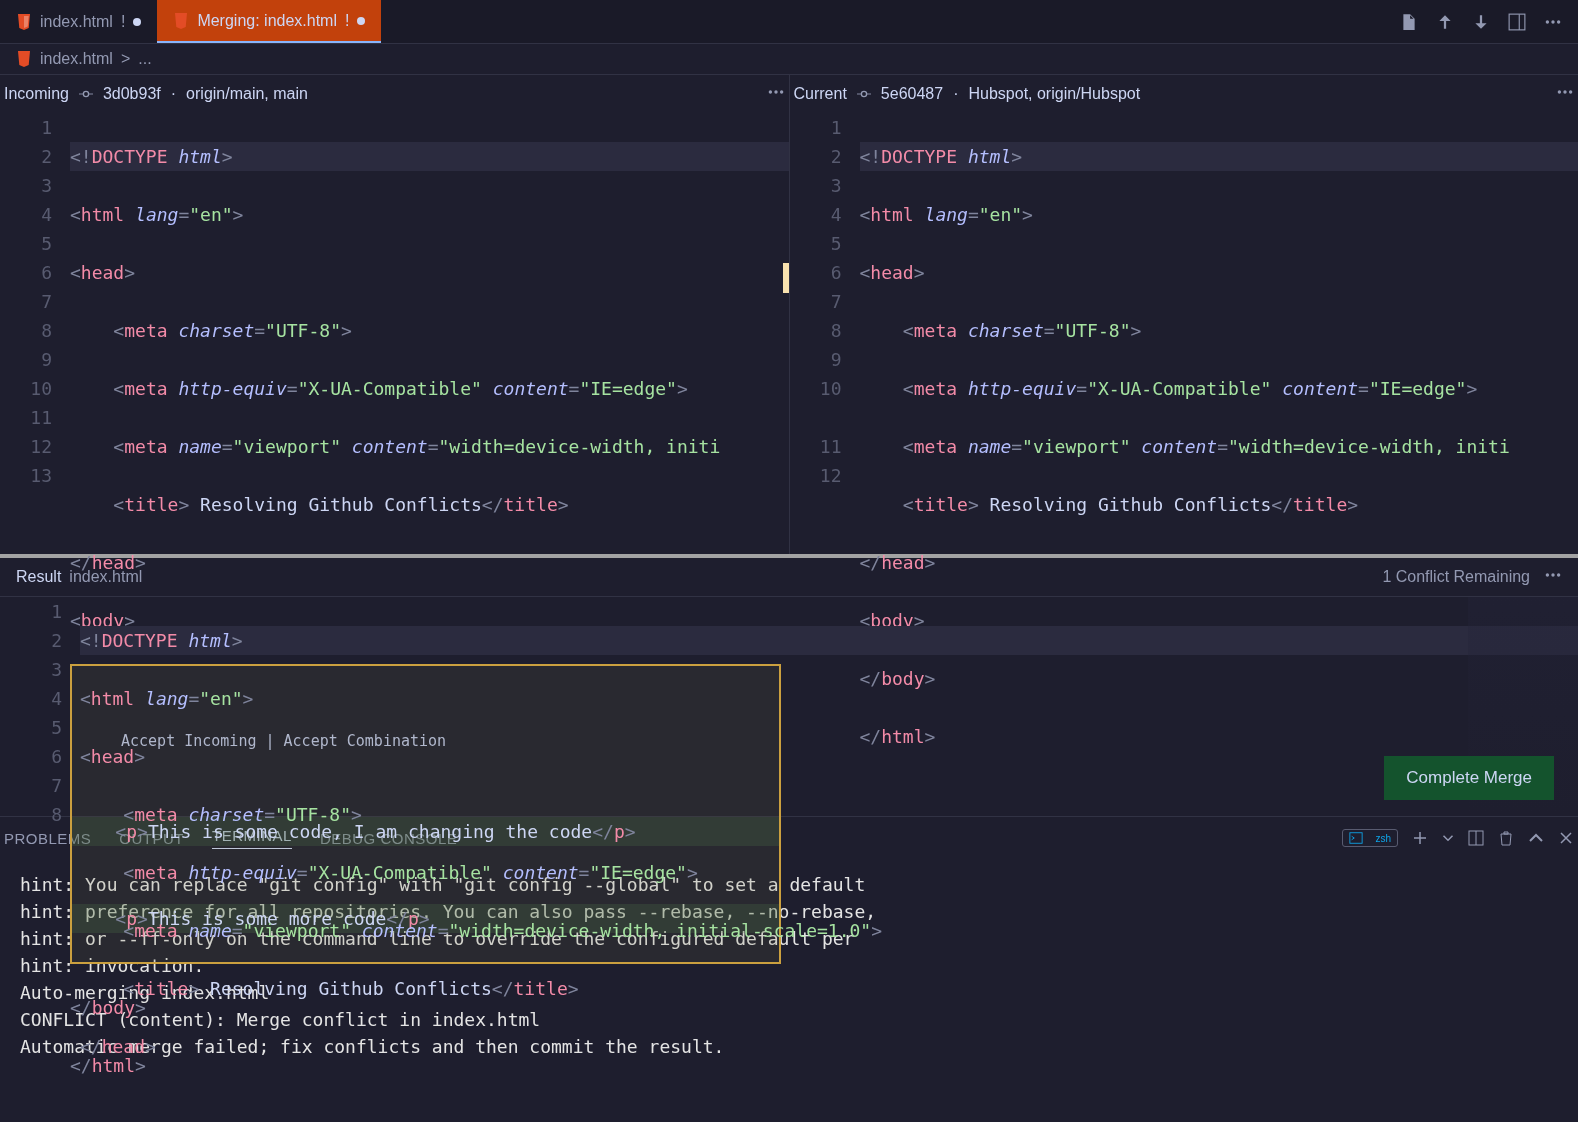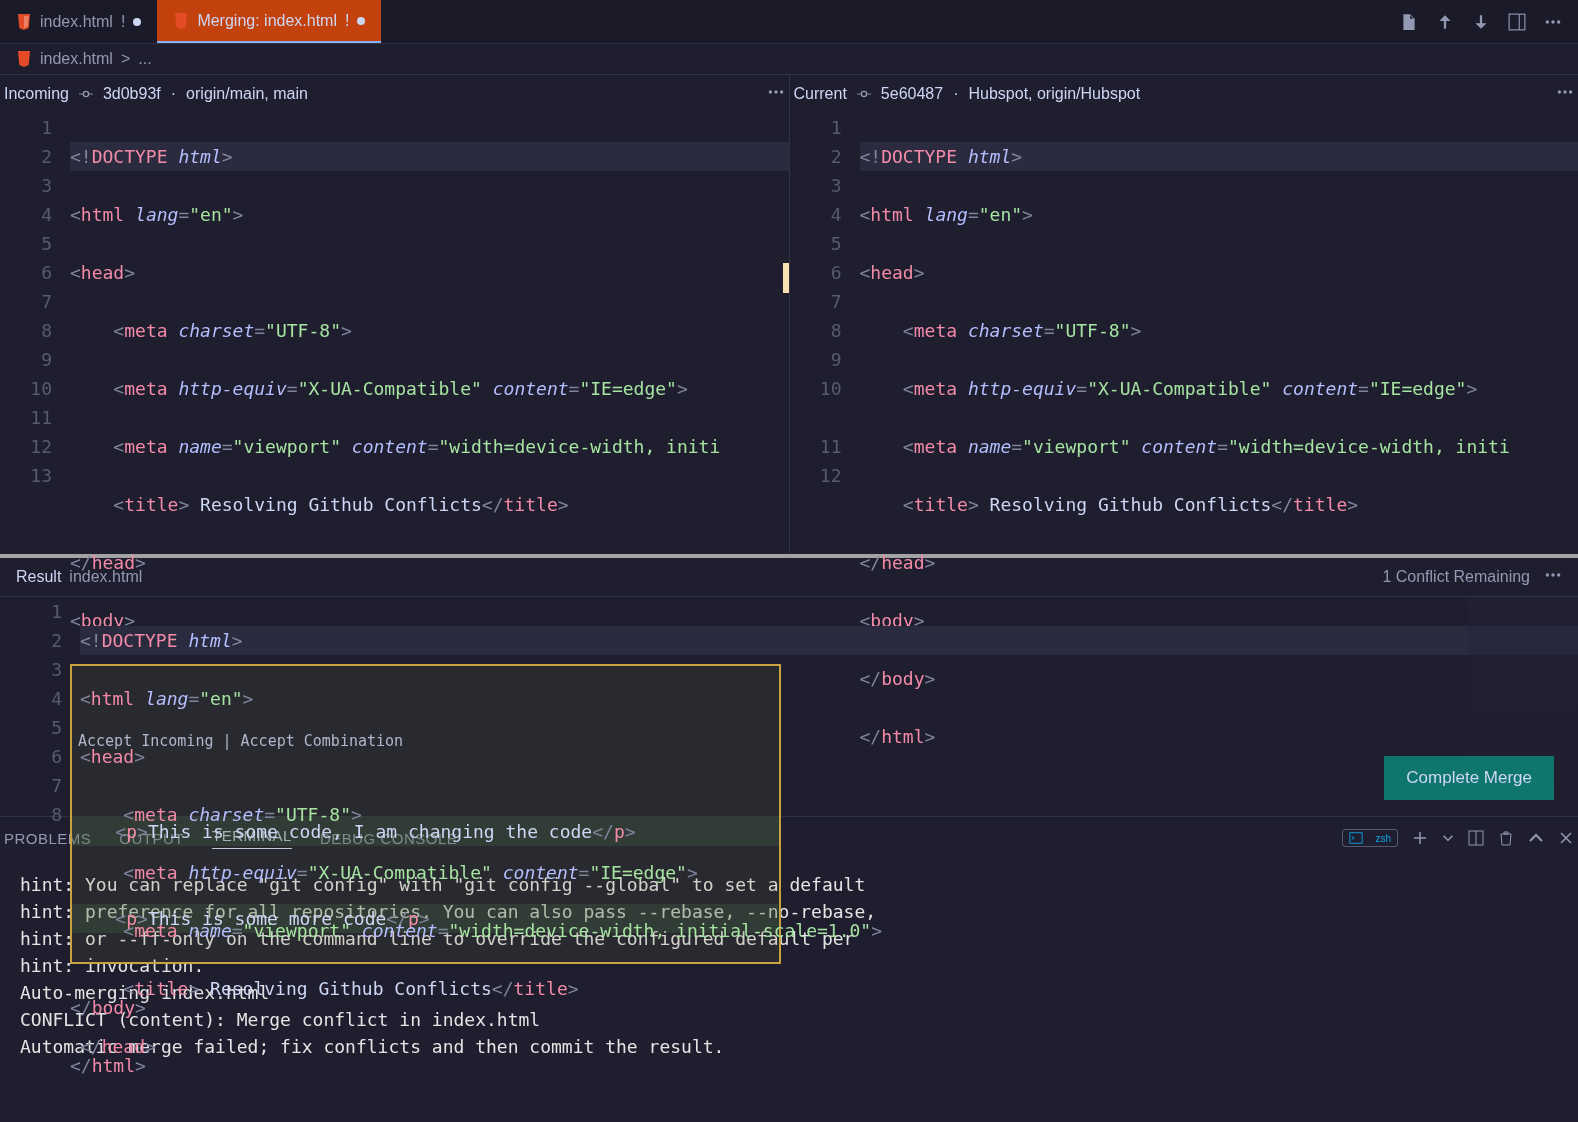--- a/index.html
+++ b/index.html
@@ -15,31 +15,31 @@
 .merge-row { display:flex; height:480px; border-top:1px solid #313244; }
 .pane { flex:1; display:flex; flex-direction:column; border-right:1px solid #313244; position:relative; }
 .pane:last-child { border-right:none; }
 .pane-header { display:flex; align-items:center; gap:10px; padding:8px 4px; }
 .pane-more { margin-left:auto; }
 .gutter { width:70px; text-align:right; padding-right:18px; color:#585b70; user-select:none; }
 .code { display:flex; font-family: Menlo, Consolas, monospace; font-size:18px; line-height:29px; }
 .code-lines { flex:1; white-space:pre; overflow:hidden; }
 .hl-line { background:#2b2b3f; }
 .conflict-box { border:2px solid #cba03f; background:rgba(110,110,60,.15); margin:0 8px 0 0; }
-.conflict-label { font-size:15px; color:#b0b7cc; padding:3px 6px; }
+.conflict-label { font-size:15px; color:#b0b7cc; padding:3px 6px;margin-left:43px; }
 .conflict-label span { cursor:pointer; }
 .conflict-code { background:rgba(80,120,70,.25); }
 .current-empty { background:repeating-linear-gradient(45deg,rgba(120,120,140,.15) 0 6px,transparent 6px 12px); height:29px; }
 .edge-marker { position:absolute; right:0; width:6px; background:#f9e2af; }
 .result-header { display:flex; align-items:center; padding:8px 16px; border-top:4px solid #a3a3a3; }
 .result-header .title { color:#cdd6f4; font-weight:500; margin-right:8px; }
 .result-header .file { color:#9399b2; }
 .result-header .conflicts { margin-left:auto; color:#9399b2; }
 .result-pane { position:relative; height:220px; border-top:1px solid #313244; }
-.complete-btn { position:absolute; right:24px; bottom:16px; background:#0f766e; color:#cdd6f4; border:none; padding:12px 22px; font-size:17px; cursor:pointer; }
+.complete-btn { position:absolute; right:24px; bottom:16px; background:#14532d; color:#cdd6f4; border:none; padding:12px 22px; font-size:17px; cursor:pointer; }
 .minimap { position:absolute; top:0; right:0; width:110px; height:100%; background:linear-gradient(#24243a,#1e1e2e); opacity:.35; }
 .panel-tabs { display:flex; align-items:center; gap:28px; padding:10px 4px; border-top:1px solid #313244; font-size:15px; color:#9399b2; }
 .panel-tabs .ptab { cursor:pointer; letter-spacing:.5px; }
 .panel-tabs .ptab.active { color:#cdd6f4; border-bottom:1px solid #cdd6f4; padding-bottom:4px; }
 .panel-actions { margin-left:auto; display:flex; align-items:center; gap:14px; }
 .terminal { font-family: Menlo, Consolas, monospace; font-size:18px; line-height:27px; padding:12px 20px; white-space:pre-wrap; color:#e4e4e4; height:200px; overflow:hidden; }
 
 .pun { color:#7f849c; }
 .tag { color:#f38ba8; }
 .attr { color:#b4befe; font-style:italic; }

